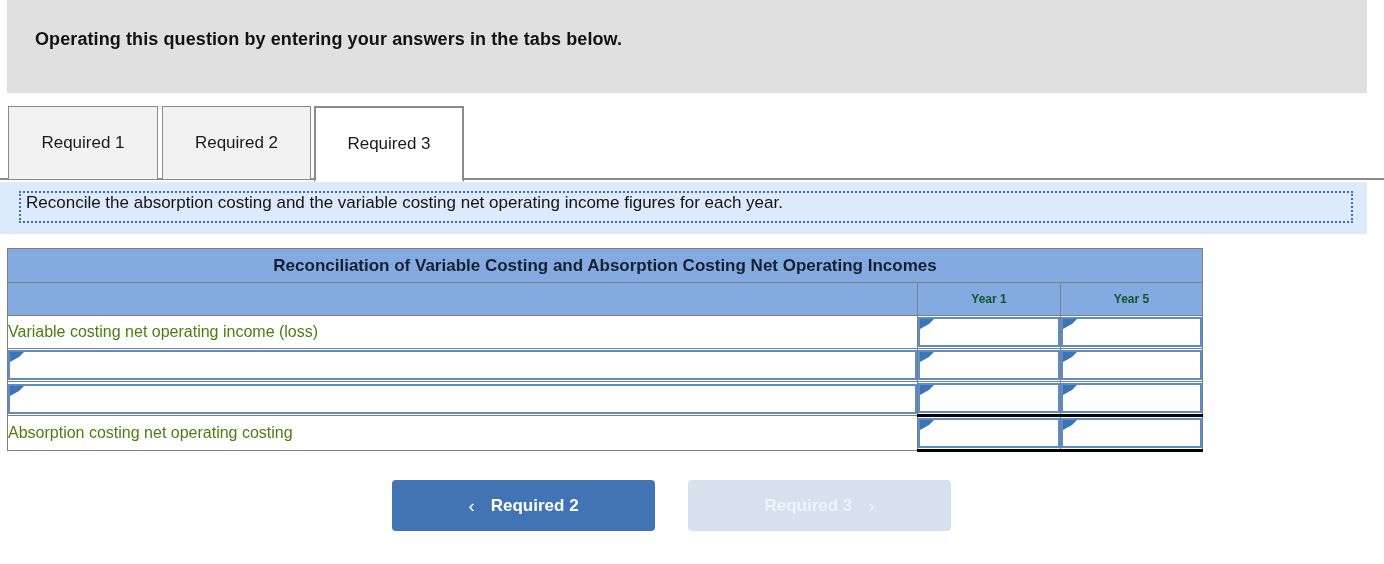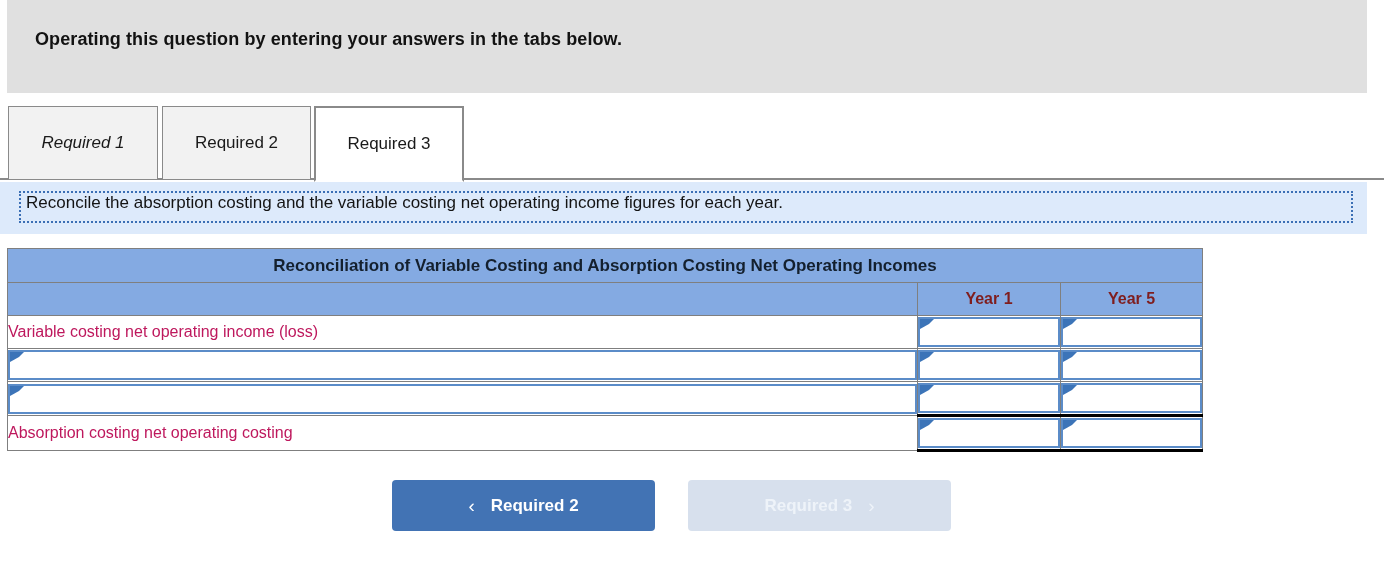--- a/index.html
+++ b/index.html
@@ -66,21 +66,21 @@
     font-size: 17px;
     color: #1a1a1a;
   }
   .tab.active {
     background: #ffffff;
     border: 2px solid #8a8a8a;
     border-bottom: 2px solid #ffffff;
     z-index: 4;
     height: 76px;
   }
-  .tab1 { left: 8px;   width: 150px; font-style: italic; }
+  .tab1 { left: 8px;   width: 150px; }
   .tab2 { left: 162px; width: 149px; }
   .tab3 { left: 314px; width: 150px; }
 
   
   .instruction-band {
     position: absolute;
     left: 0px;
     top: 182px;
     width: 1367px;
     height: 52px;
@@ -128,29 +128,29 @@
     margin-left: 8px;
   }
   .sub-blank {
     background: #84aae2;
     height: 32px;
   }
   .yearhead {
     background: #84aae2;
     height: 32px;
     text-align: center;
+    font-size: 12px;
+    font-weight: bold;
+    color: #14532d;
+  }
+  .label-cell {
+    background: #ffffff;
+    height: 32px;
     font-size: 16px;
-    font-weight: bold;
-    color: #7f1d1d;
-  }
-  .label-cell {
-    background: #ffffff;
-    height: 32px;
-    font-size: 16px;
-    color: #be185d;
+    color: #4d7c0f;
     padding-left: 7px;
     white-space: nowrap;
   }
   .input-td {
     background: #ffffff;
     height: 32px;
     padding: 2px 3px 3px 3px;
   }
   .input-td.topline  { border-top: 3px solid #000000; }
   .input-td.botline  { border-bottom: 3px solid #000000; }

